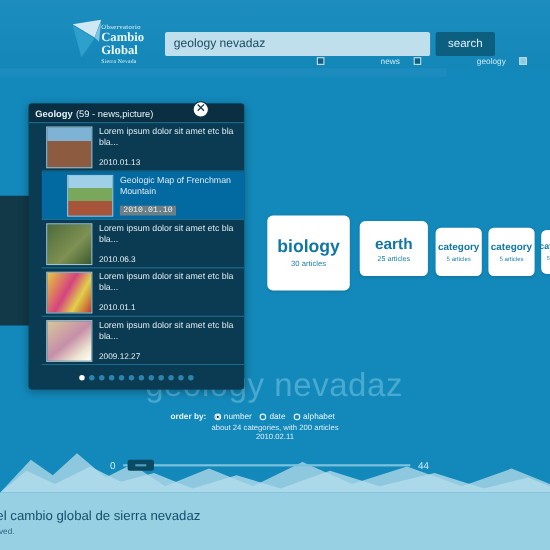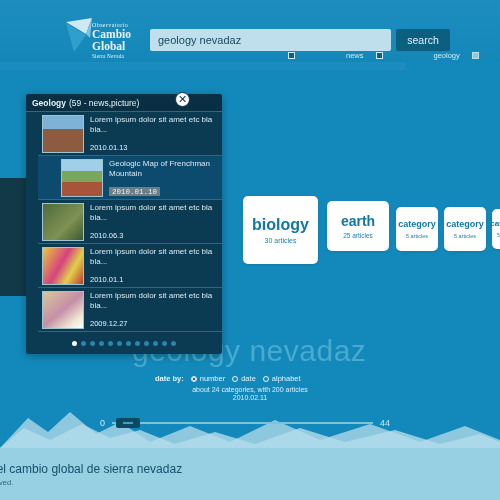--- a/index.html
+++ b/index.html
@@ -145,21 +145,21 @@
     font-family: "Liberation Sans", sans-serif;
   }
   #panel-list { position: relative; margin-left: 12px; }
   .res-item {
     position: relative;
     height: 44px;
     display: flex;
     border-bottom: 1px solid #1d6f92;
     padding: 3px 4px;
   }
-  .res-item.active { background: #0c4a6e; padding-left: 23px; }
+  .res-item.active { background: #0369a1; padding-left: 23px; }
   .res-thumb {
     width: 42px; height: 38px;
     border: 1px solid #9fc4d2;
     flex: 0 0 42px;
     background: #2d4a3a;
   }
   .res-body { padding-left: 6px; flex: 1; overflow: hidden; }
   .res-title {
     font-size: 8px; color: #dceaf1; line-height: 1.25;
   }
@@ -338,21 +338,21 @@
         <span class="dot"></span>
         <span class="dot"></span>
         <span class="dot"></span>
         <span class="dot"></span>
       </div>
   </div>
 
   <div id="panel-close">✕</div>
 
   <div id="orderby">
-    <span class="label">date by:</span>
+    <span class="label">order by:</span>
     <span class="radio-wrap">
       <span class="radio on"></span>
       <span>number</span>
     </span>
     <span class="radio-wrap">
       <span class="radio"></span>
       <span>date</span>
     </span>
     <span class="radio-wrap">
       <span class="radio"></span>

